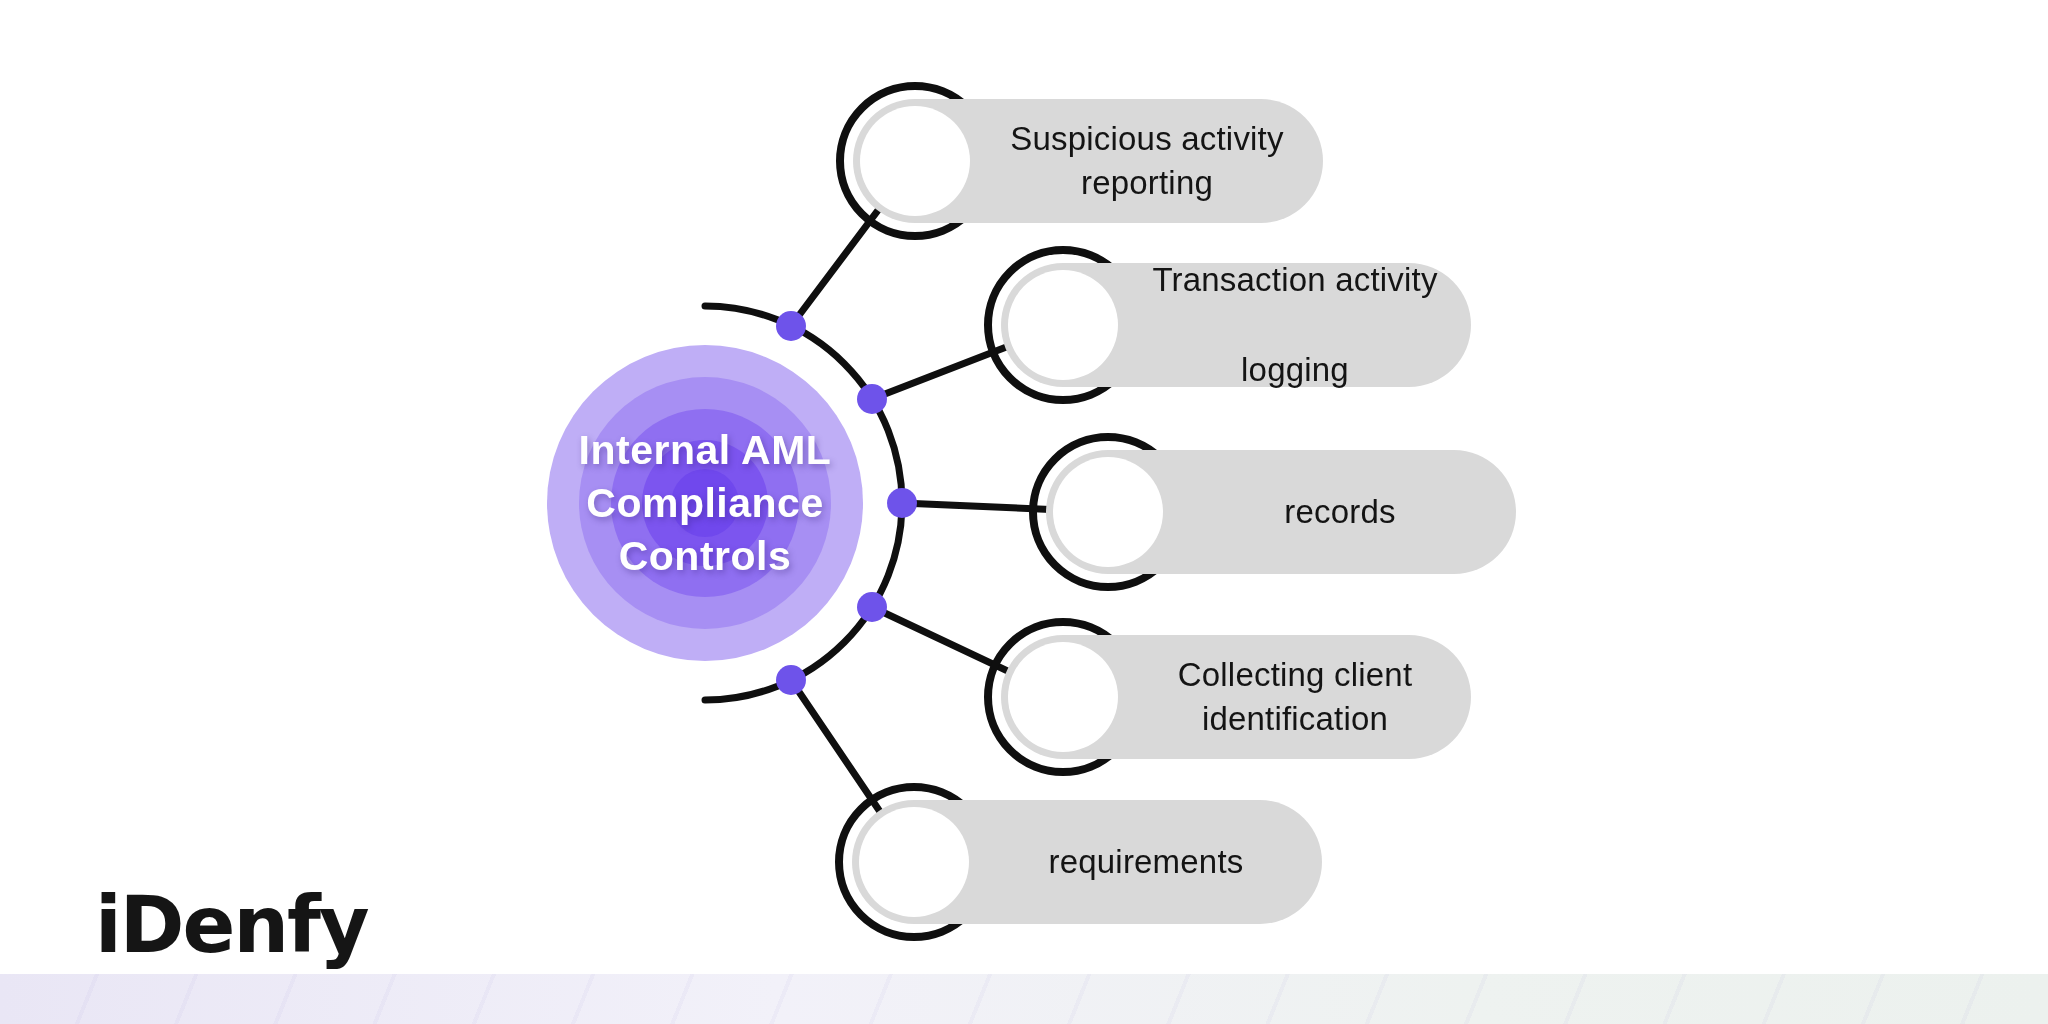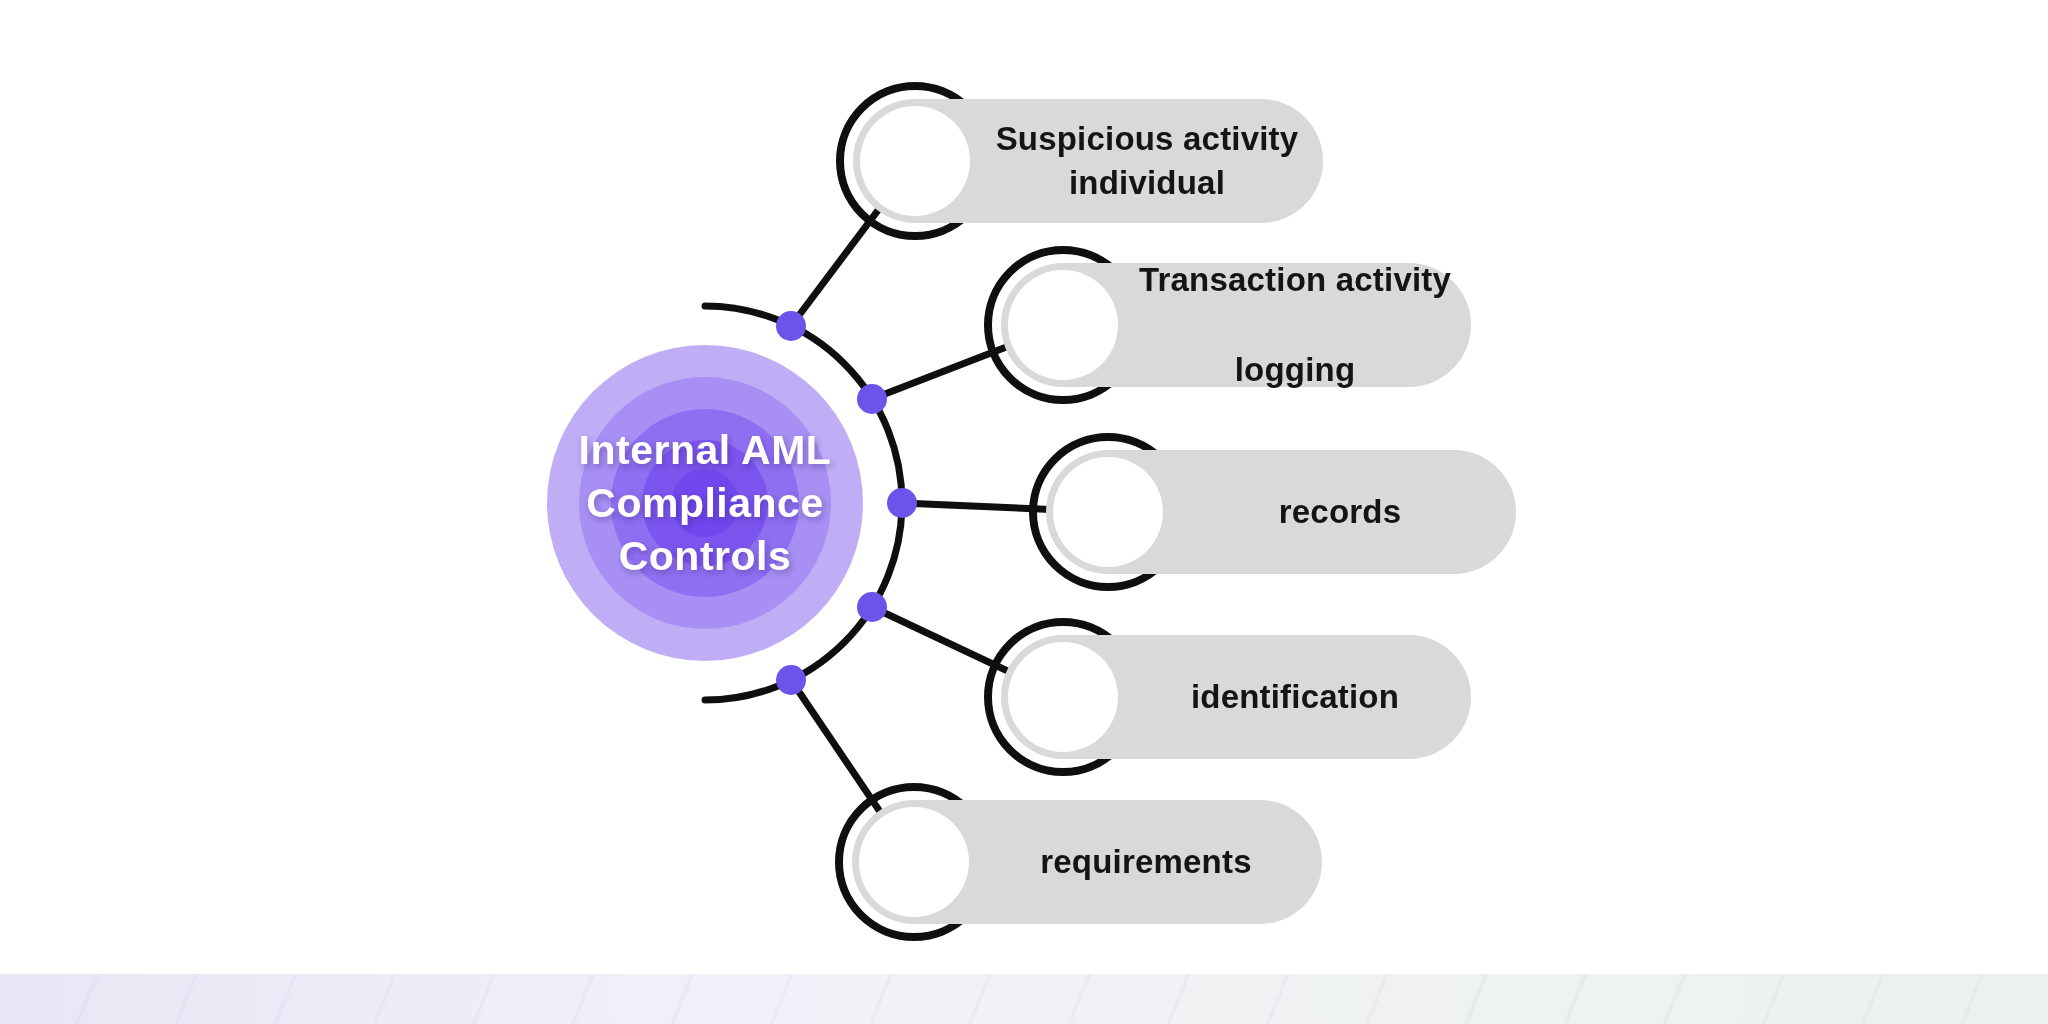--- a/index.html
+++ b/index.html
@@ -49,21 +49,21 @@
   .node-core {
     position:absolute; z-index:5;
     width:110px; height:110px; border-radius:50%;
     background:var(--node_core,#ffffff);
   }
   .node-label {
     position:absolute; z-index:6;
     width:354px; height:124px;
     display:flex; flex-direction:column; align-items:center; justify-content:center;
     color:var(--label_text,#141414);
-    font-size:33px; font-weight:bold; line-height:44px; text-align:center;
+    font-size:33px; font-weight:normal; line-height:44px; text-align:center;
     letter-spacing:0.2px;
   }
 
   
   .n1 .node-ring { left:836px;  top:82px;  } .n1 .node-pill { left:853px;  top:99px;  }
   .n1 .node-core { left:860px;  top:106px; } .n1 .node-label{ left:970px;  top:99px;  }
   .n2 .node-ring { left:984px;  top:246px; } .n2 .node-pill { left:1001px; top:263px; }
   .n2 .node-core { left:1008px; top:270px; } .n2 .node-label{ left:1118px; top:263px;gap:46px; }
   .n3 .node-ring { left:1029px; top:433px; } .n3 .node-pill { left:1046px; top:450px; }
   .n3 .node-core { left:1053px; top:457px; } .n3 .node-label{ left:1163px; top:450px; }
@@ -131,21 +131,21 @@
       <span>Controls</span>
     </div>
   </div>
 
   <div class="node n1">
     <div class="node-ring"></div>
     <div class="node-pill"></div>
     <div class="node-core"></div>
     <div class="node-label">
       <span>Suspicious activity</span>
-      <span>individual</span>
+      <span>reporting</span>
     </div>
   </div>
 
   <div class="node n2">
     <div class="node-ring"></div>
     <div class="node-pill"></div>
     <div class="node-core"></div>
     <div class="node-label">
       <span>Transaction activity</span>
       <span>logging</span>
@@ -159,27 +159,29 @@
     <div class="node-label">
       <span>records</span>
     </div>
   </div>
 
   <div class="node n4">
     <div class="node-ring"></div>
     <div class="node-pill"></div>
     <div class="node-core"></div>
     <div class="node-label">
+      <span>Collecting client</span>
       <span>identification</span>
     </div>
   </div>
 
   <div class="node n5">
     <div class="node-ring"></div>
     <div class="node-pill"></div>
     <div class="node-core"></div>
     <div class="node-label">
       <span>requirements</span>
     </div>
   </div>
 
+  <div class="logo">iDenfy</div>
 
 </div>
 
 </body></html>

